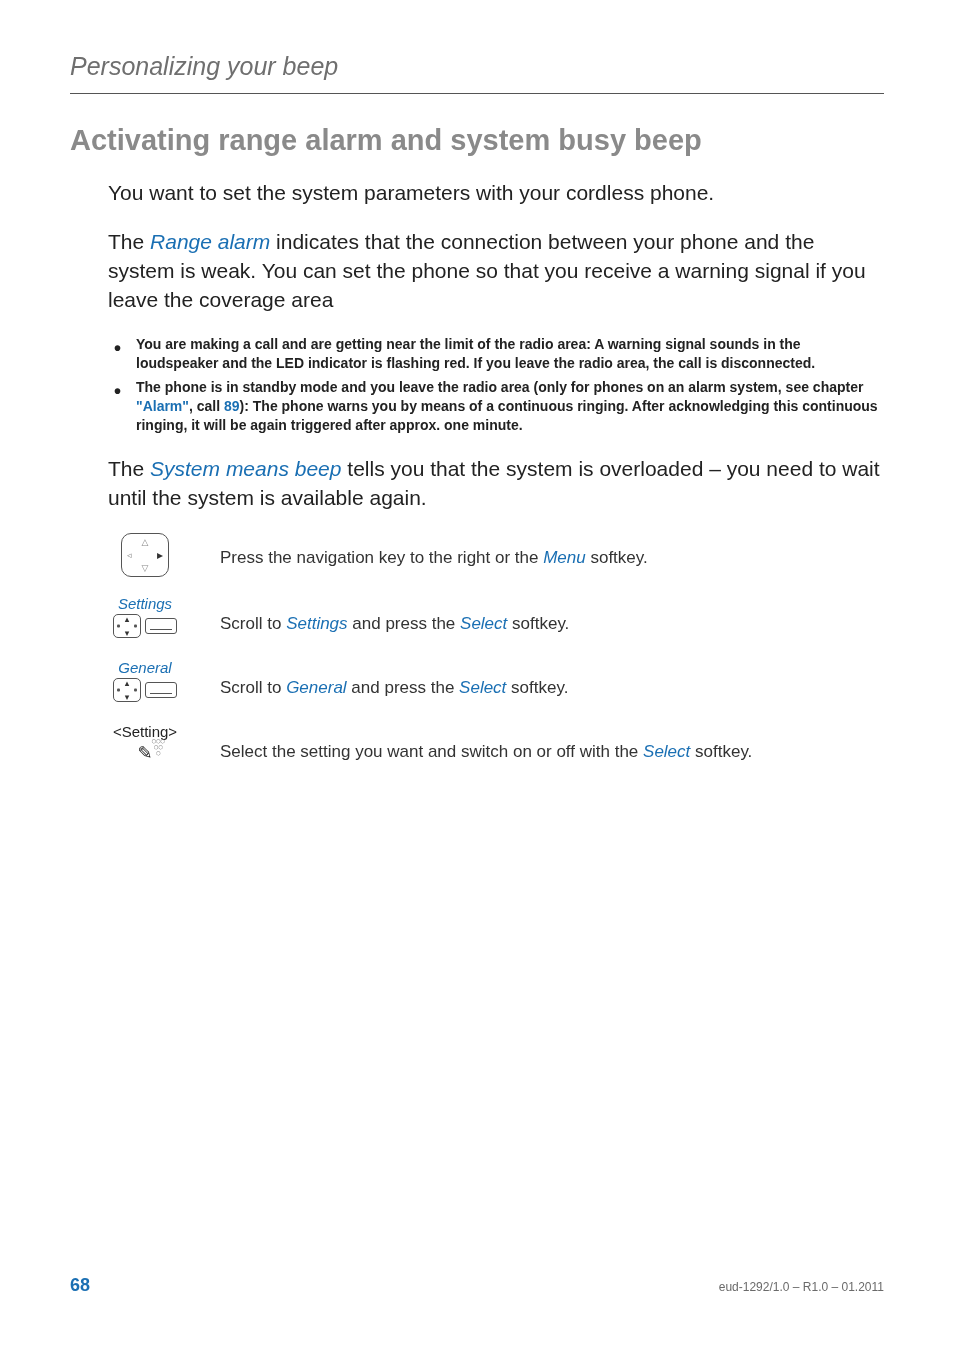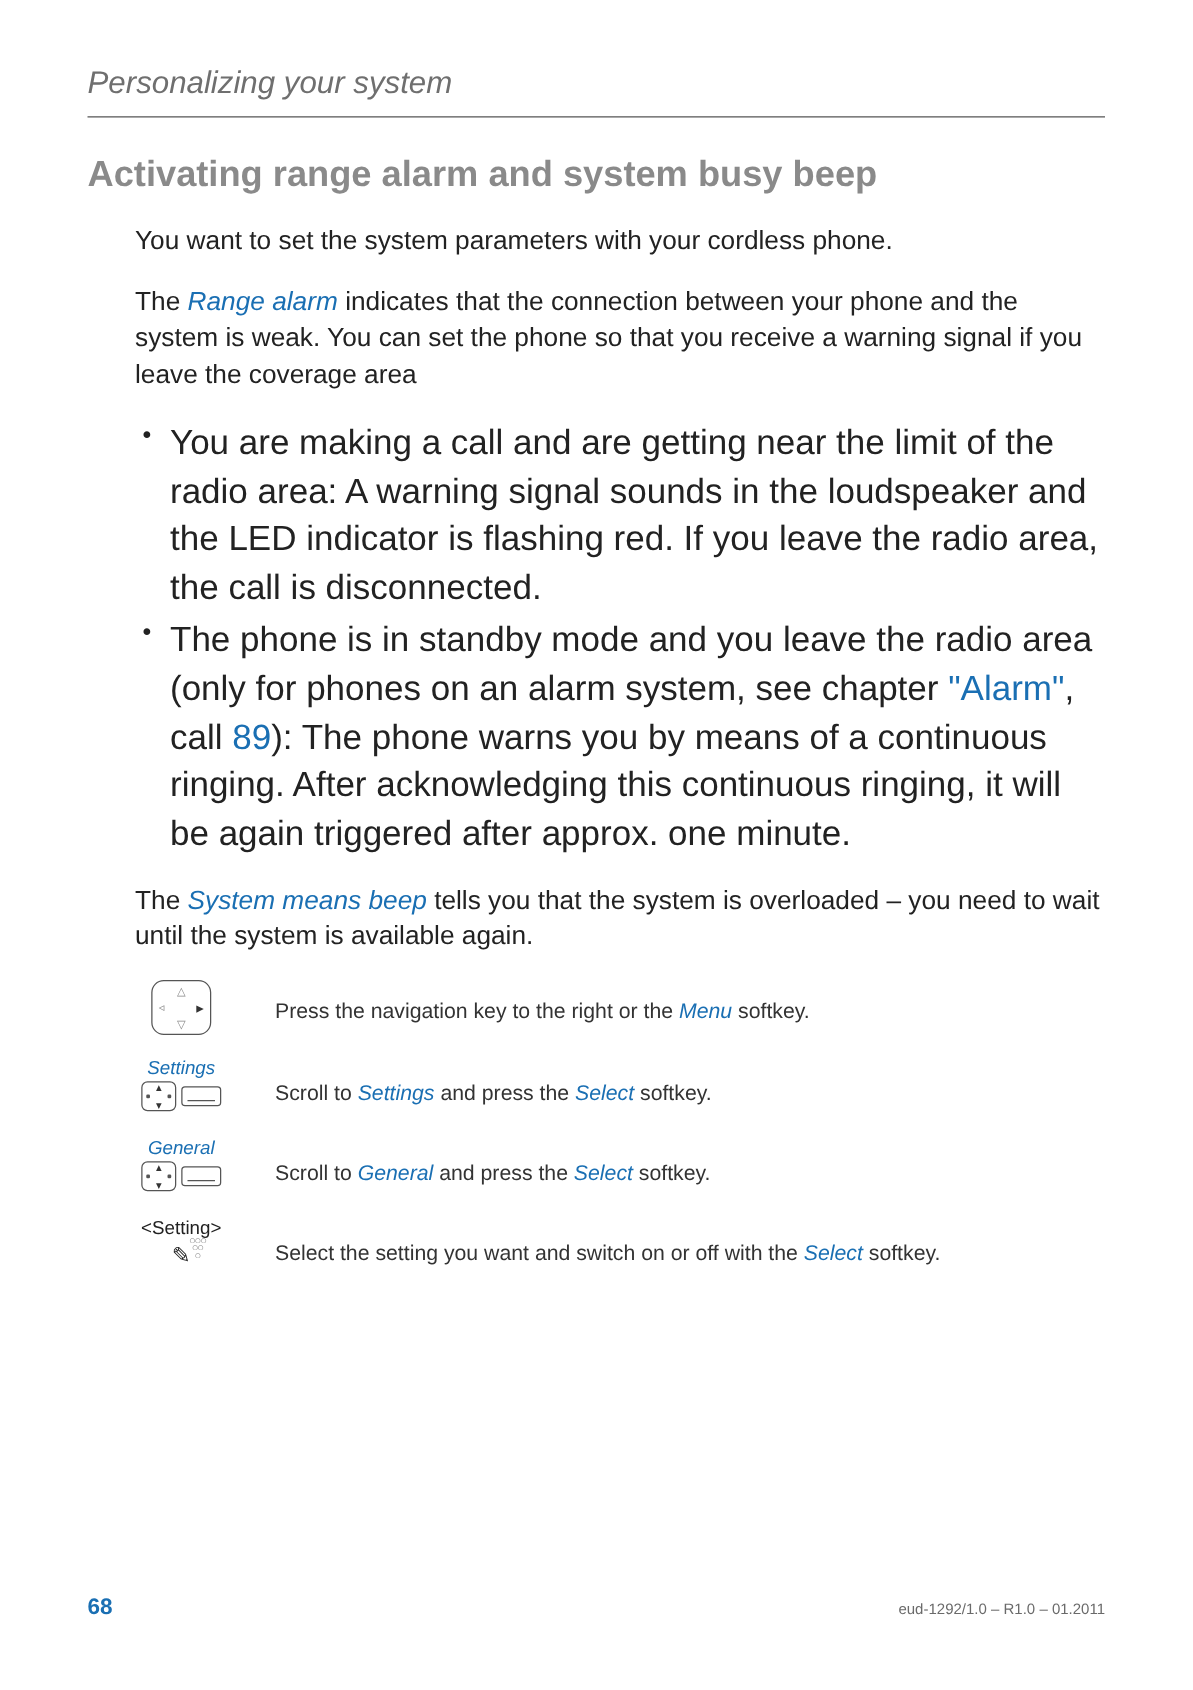--- a/index.html
+++ b/index.html
@@ -44,22 +44,23 @@
   .blue { color: #1a6fb3; }
   ul.bullets {
     list-style: none;
     padding: 0;
     margin: 0 0 20px 0;
   }
   ul.bullets li {
     position: relative;
     padding-left: 28px;
     margin-bottom: 4px;
-    font-size: 28px;
+    font-size: 14px;
     line-height: 1.38;
+    font-weight: bold;
   }
   ul.bullets li::before {
     content: "•";
     position: absolute;
     left: 6px;
     top: 0;
     color: #222;
     font-size: 20px;
   }
   .steps {
@@ -201,21 +202,21 @@
   }
   .doc-id {
     font-size: 12px;
     color: #6a6a6a;
   }
 </style>
 </head>
 <body>
 
 <div class="page">
-  <div class="running-head">Personalizing your system</div>
+  <div class="running-head">Personalizing your beep</div>
   <hr class="rule">
 
   <h2 class="h2">Activating range alarm and system busy beep</h2>
 
   <div class="body">
     <p>You want to set the system parameters with your cordless phone.</p>
 
     <p>
       <span>The </span><span class="blue" style="font-style:italic">Range alarm</span><span> indicates that the connection between your phone and the system is weak. You can set the phone so that you receive a warning signal if you leave the coverage area</span>
     </p>

